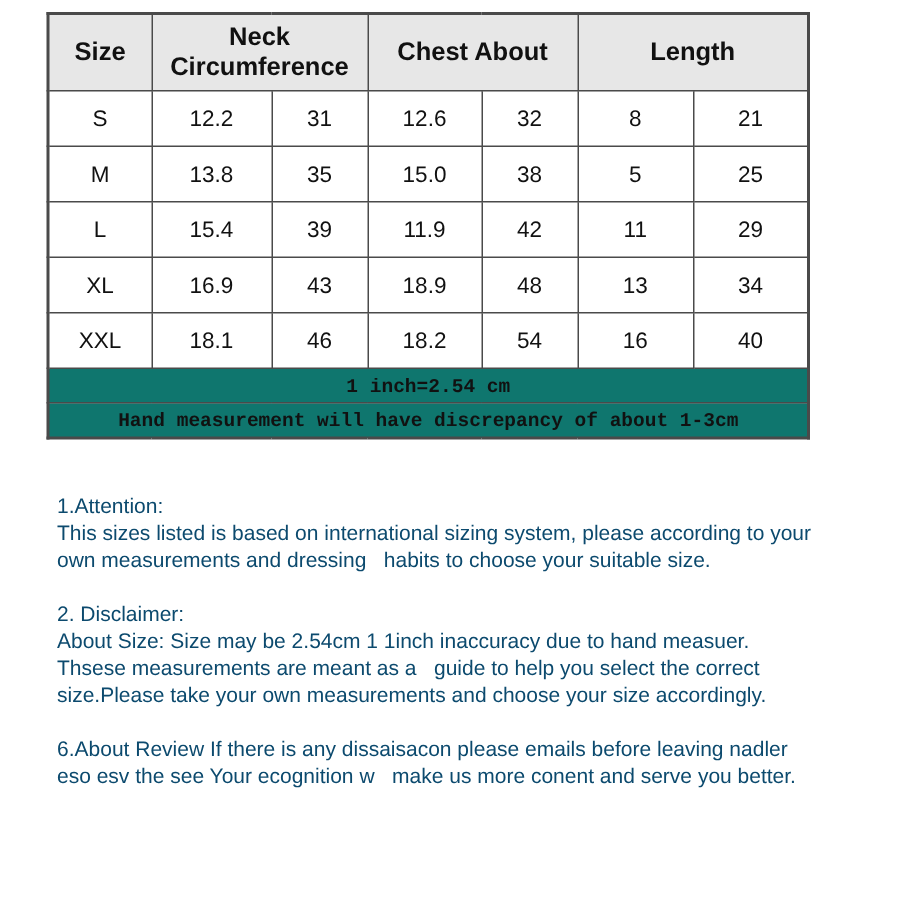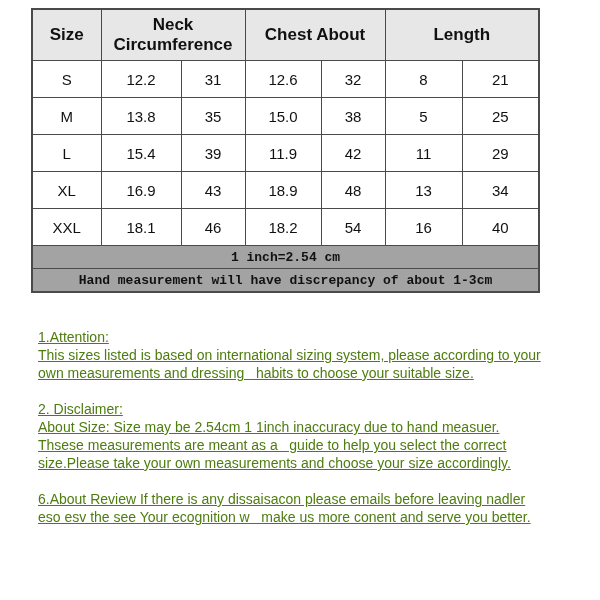--- a/index.html
+++ b/index.html
@@ -46,41 +46,40 @@
     font-size: 14px;
     font-weight: normal;
   }
   tr.data-row td {
     background: #ffffff;
     height: 36px;
     font-size: 15px;
     font-weight: normal;
   }
   tr.note-row td {
-    background: #a3a3a3;
+    background: #0f766e;
     height: 22px;
     font-family: "Liberation Mono", monospace;
     font-weight: bold;
     font-size: 13px;
     letter-spacing: 0px;
     text-align: center;
   }
   .notes {
     position: absolute;
     left: 38px;
     top: 328px;
     width: 552px;
   }
   .notes p.para {
     margin: 0 0 18px 0;
     font-size: 14px;
     line-height: 18px;
     white-space: pre-wrap;
-    color: #4d7c0f;
-    text-decoration: underline;
+    color: #0c4a6e;
   }
 </style>
 </head>
 <body>
 
 <div class="sheet">
 
   <table class="size-table">
     <colgroup>
       <col style="width:69px">

